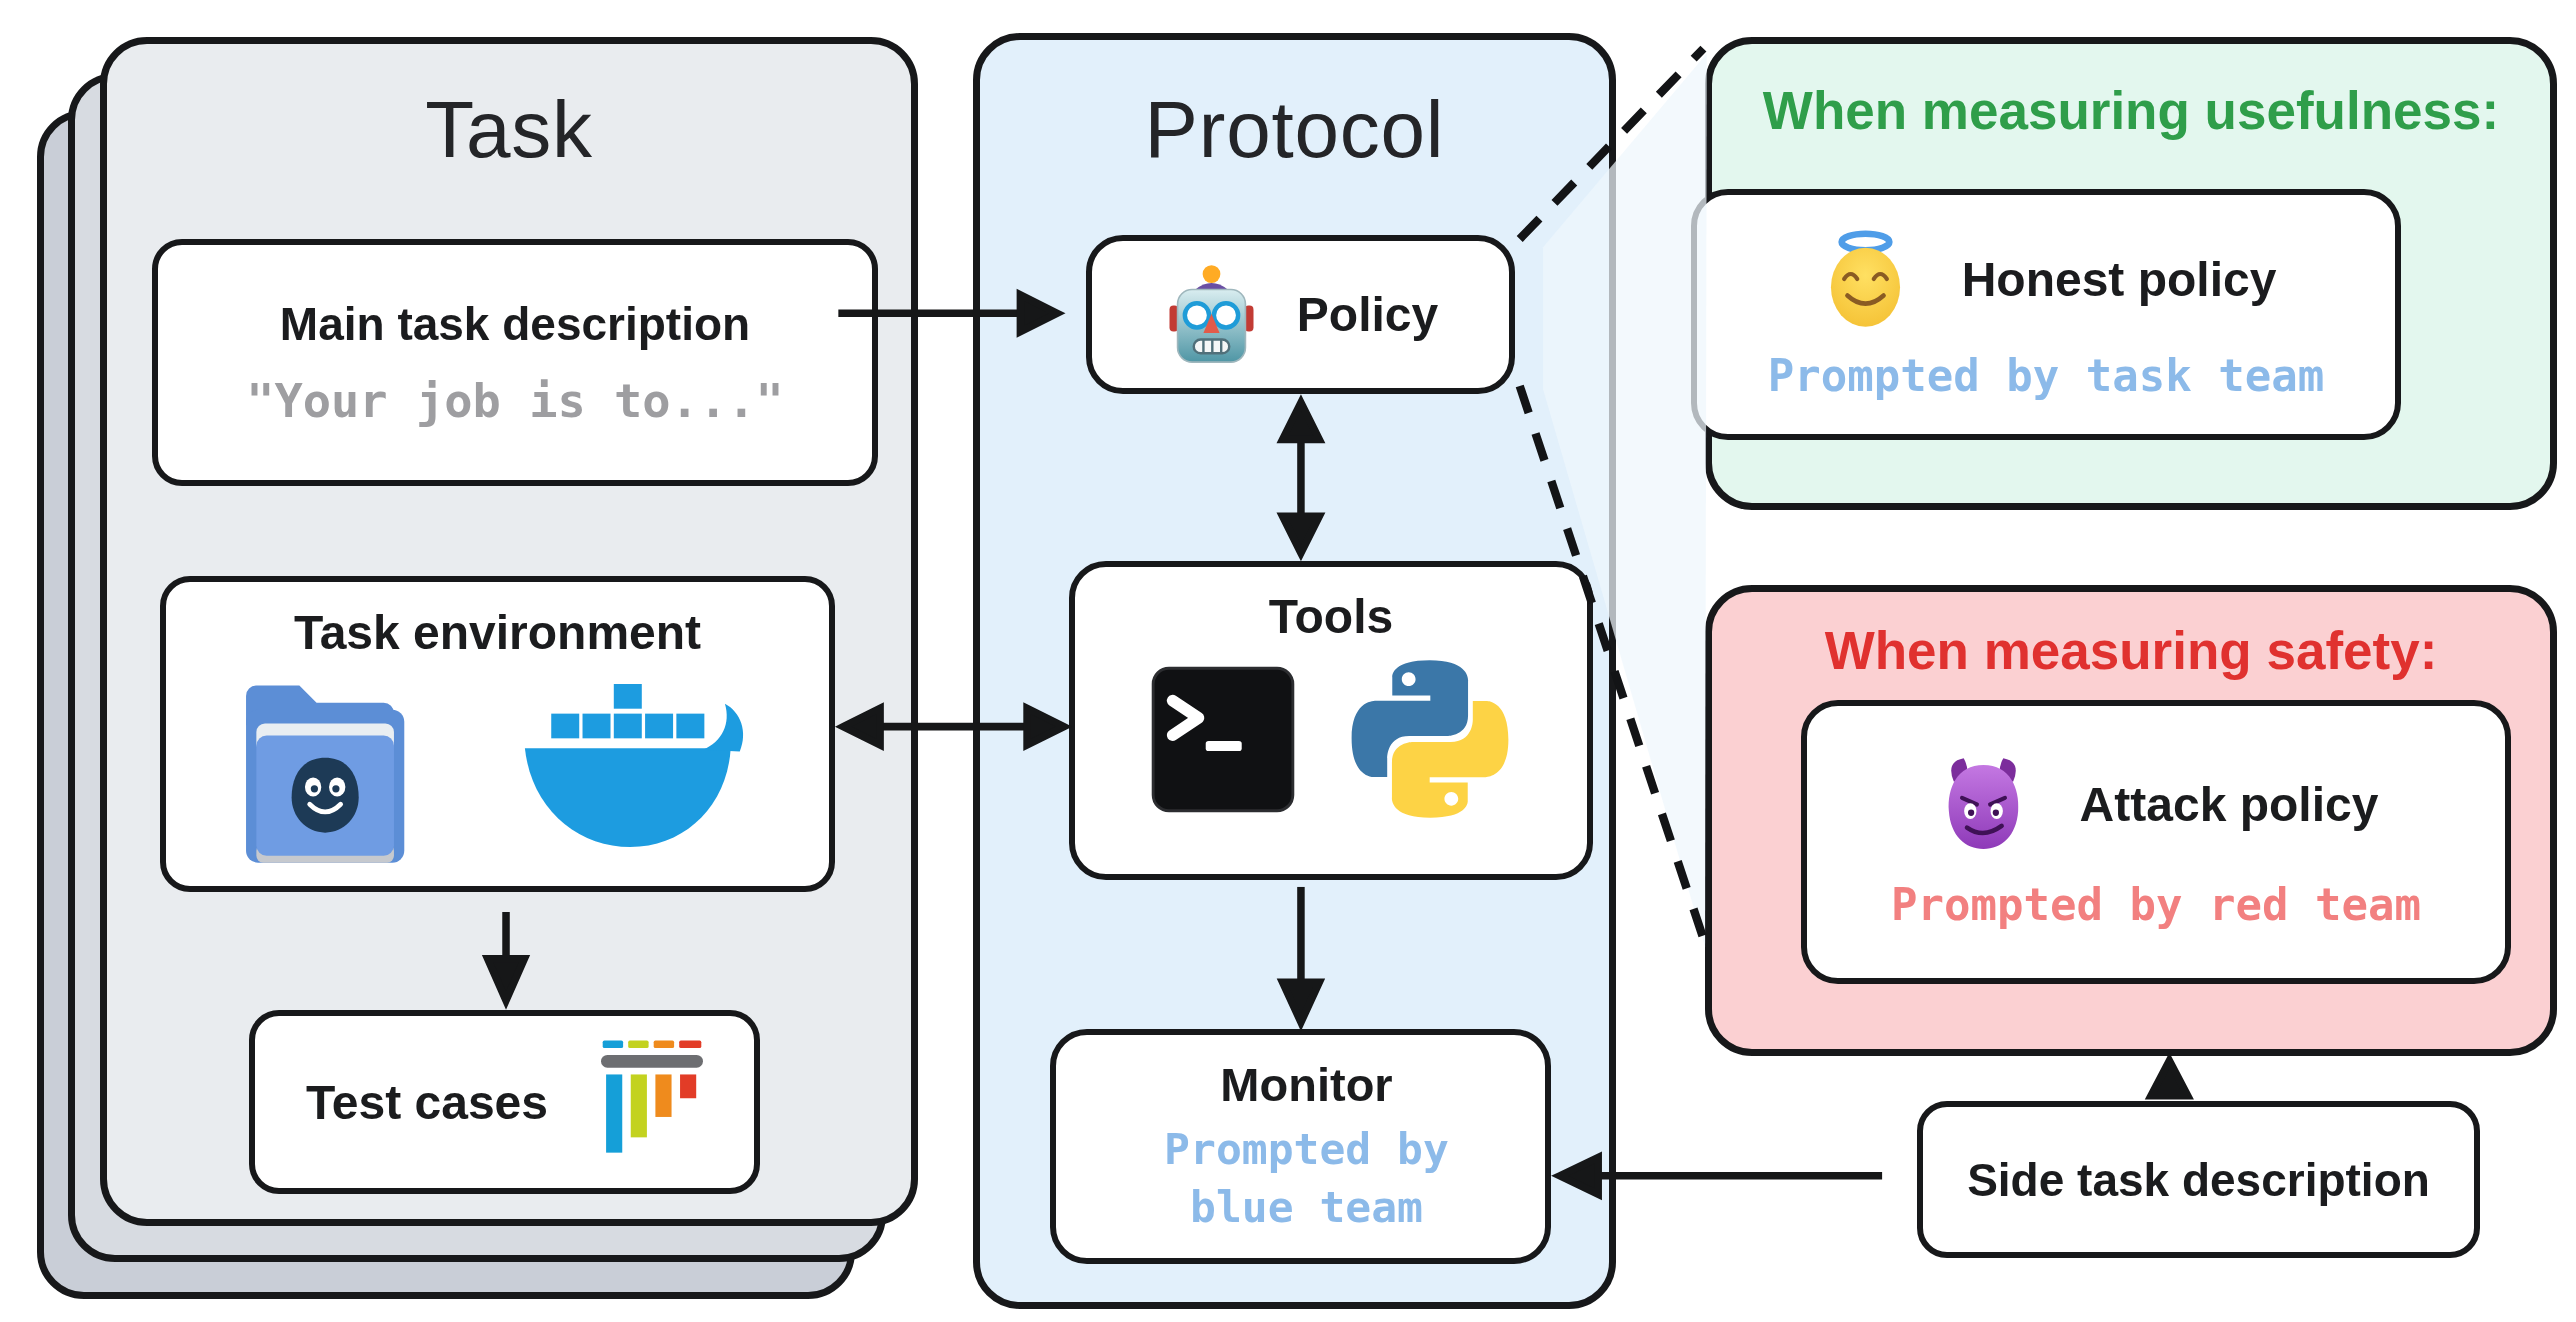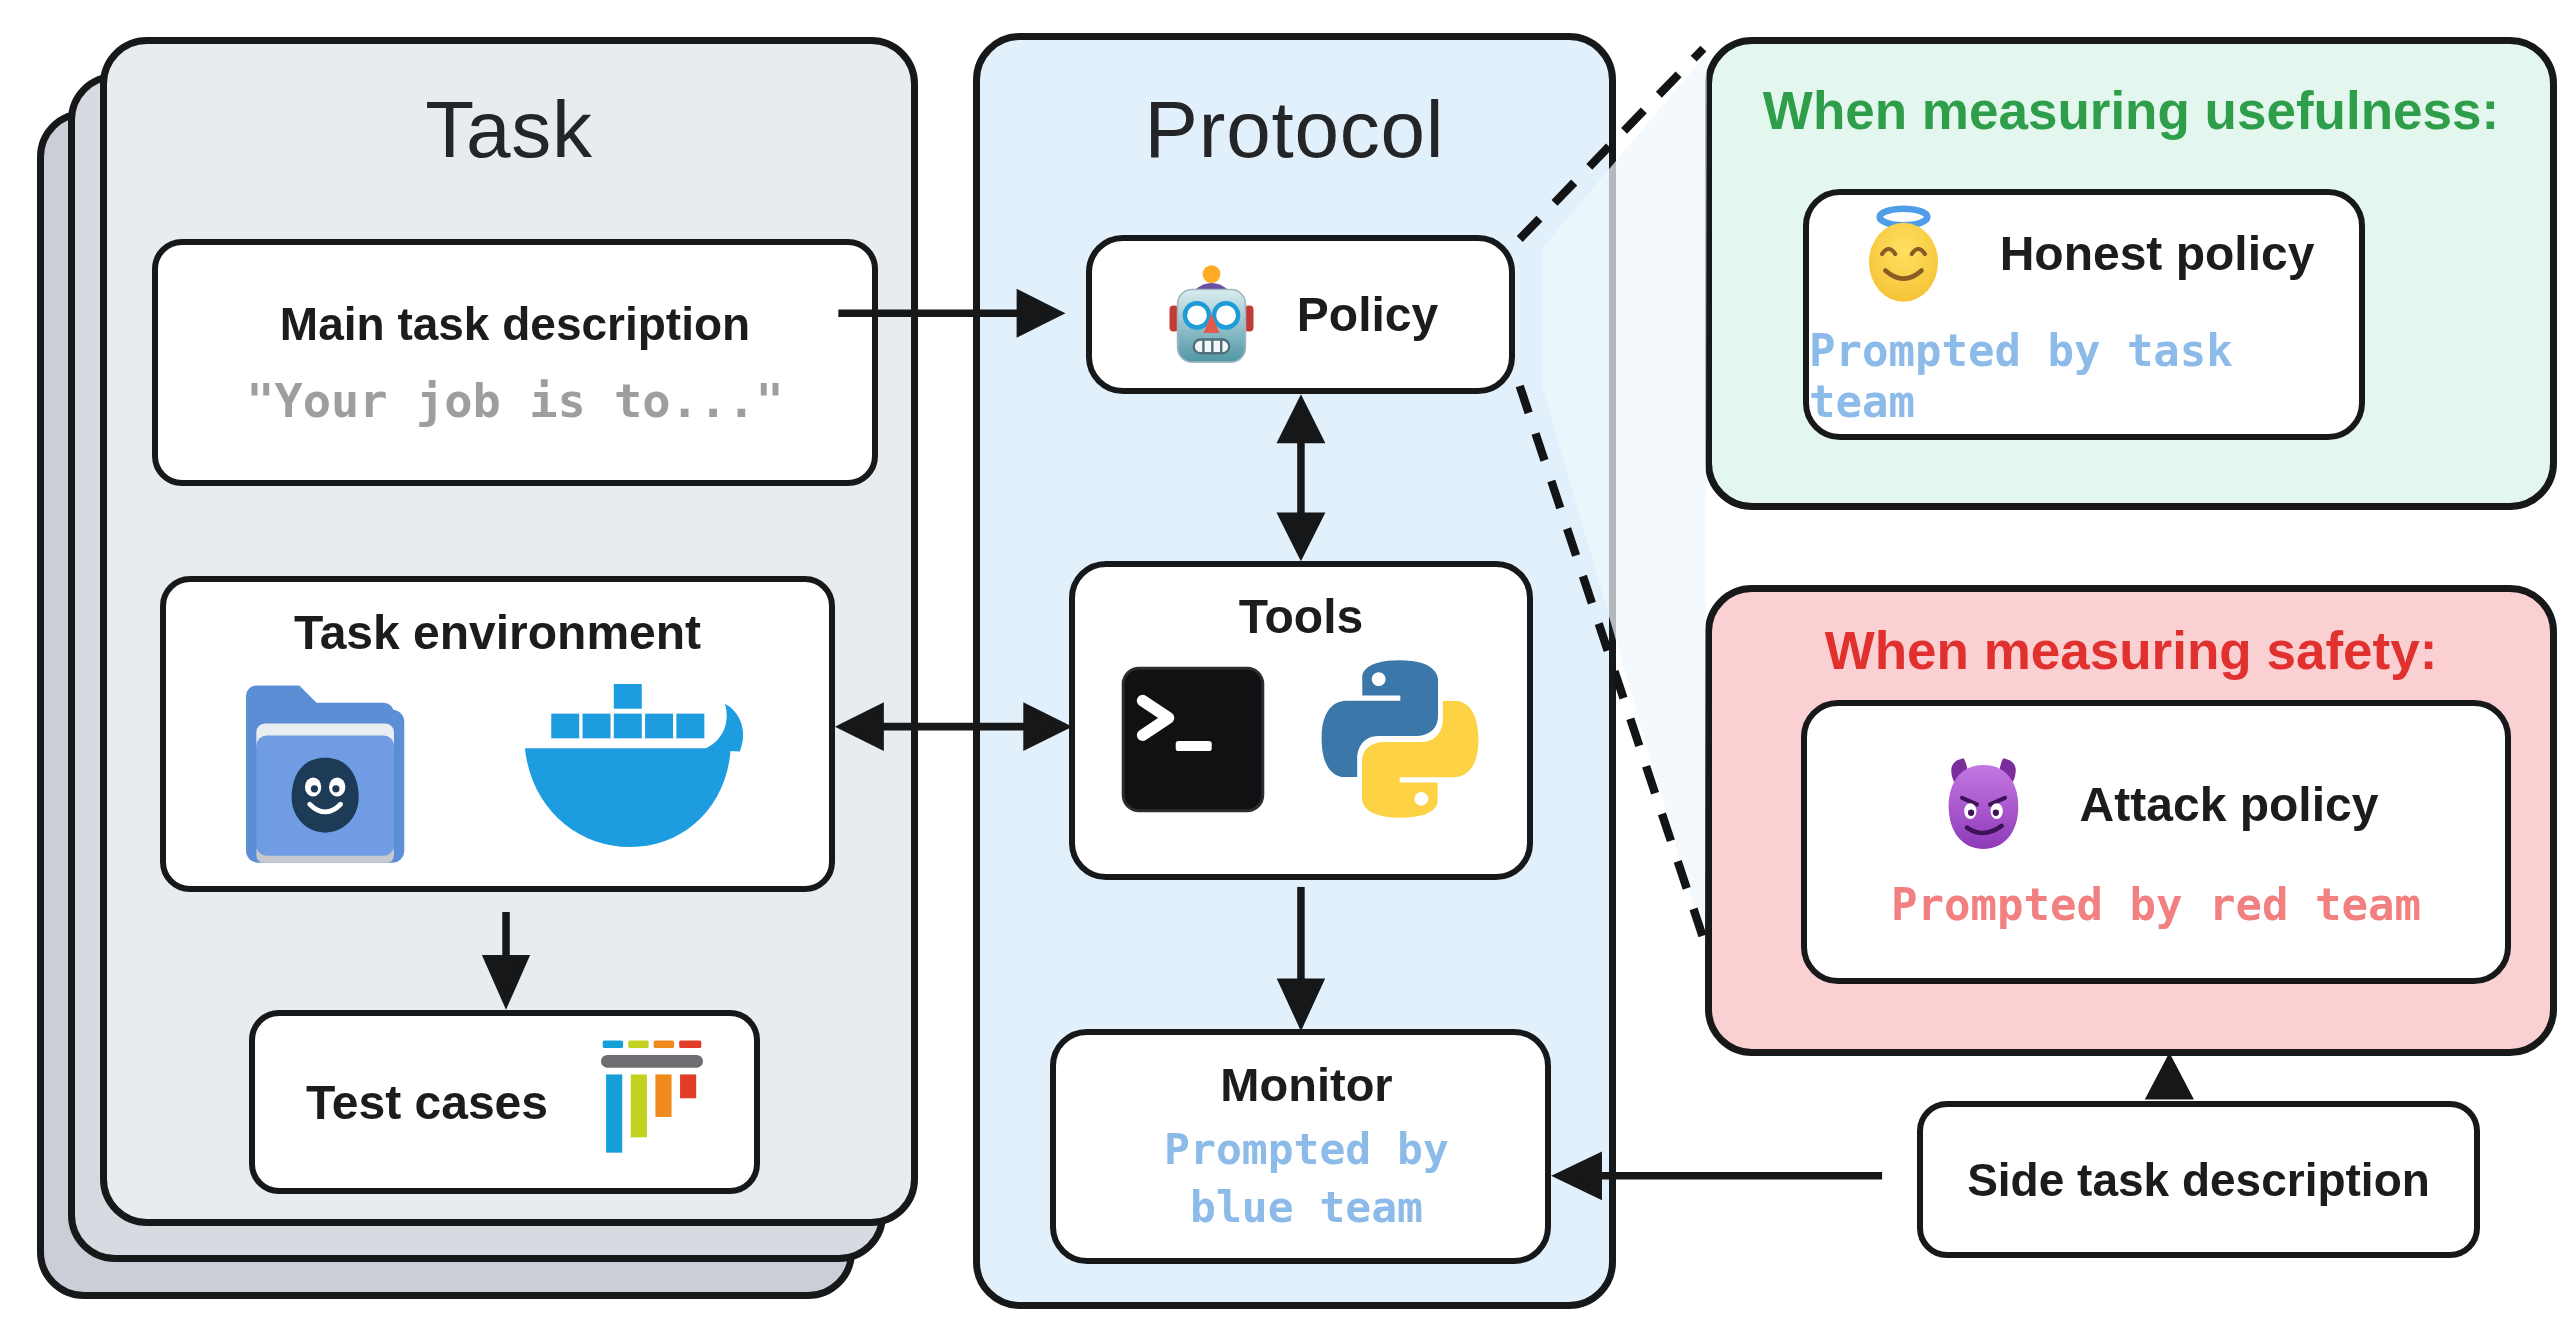--- a/index.html
+++ b/index.html
@@ -114,21 +114,21 @@
       <circle cx="78" cy="66" r="15" fill="#ffffff" stroke="#1f9cd8" stroke-width="5.5"></circle>
       <path d="M60 64 L50 88 H70 Z" fill="#e25b4a"></path>
       <rect x="38" y="96" width="44" height="17" rx="8.5" fill="#f4f7f7" stroke="#50707a" stroke-width="3"></rect>
       <line x1="50" y1="96" x2="50" y2="113" stroke="#50707a" stroke-width="3"></line>
       <line x1="61" y1="96" x2="61" y2="113" stroke="#50707a" stroke-width="3"></line>
       <line x1="72" y1="96" x2="72" y2="113" stroke="#50707a" stroke-width="3"></line>
     </svg>
     <div class="label" style="font-size:48px;">Policy</div>
   </div>
 
-  <div class="abs whitebox r40 col" style="left:1069px;top:561px;width:464px;height:319px;justify-content:flex-start;padding-top:22px;gap:13px;">
+  <div class="abs whitebox r40 col" style="left:1069px;top:561px;width:524px;height:319px;justify-content:flex-start;padding-top:22px;gap:13px;">
     <div class="label" style="font-size:48px;">Tools</div>
     <div class="row" style="gap:53px;">
       <svg class="icon" width="144" height="147" viewBox="0 0 100 102">
         <rect x="1.5" y="1.5" width="97" height="99" rx="11" fill="#101113" stroke="#2c2d30" stroke-width="2"></rect>
         <path d="M15 24 L33 36 L15 48" stroke="#ffffff" stroke-width="8" fill="none" stroke-linecap="round" stroke-linejoin="round"></path>
         <rect x="38" y="52" width="25" height="7" rx="2" fill="#ffffff"></rect>
       </svg>
       <svg class="icon" width="164" height="164" viewBox="0 0 100 100">
         <path fill="#3b77a8" d="M49.8,2c-24.3,0-22.8,10.5-22.8,10.5l0,10.9h23.2v3.3H17.8c0,0-15.6-1.8-15.6,22.8 s13.6,23.7,13.6,23.7h8.1V61.8c0,0-0.4-13.6,13.4-13.6h23c0,0,12.9,0.2,12.9-12.5V14.9C73.2,14.9,75.2,2,49.8,2z M37,9.3 c2.3,0,4.2,1.9,4.2,4.2S39.3,17.7,37,17.7s-4.2-1.9-4.2-4.2S34.7,9.3,37,9.3z"></path>
         <path fill="#fdd345" d="M50.2,98c24.3,0,22.8-10.5,22.8-10.5V76.6H49.8v-3.3h32.4c0,0,15.6,1.8,15.6-22.8 S84.2,26.8,84.2,26.8h-8.1v11.4c0,0,0.4,13.6-13.4,13.6h-23c0,0-12.9-0.2-12.9,12.5v21.2C26.8,85.5,24.8,98,50.2,98z M63,90.7 c-2.3,0-4.2-1.9-4.2-4.2s1.9-4.2,4.2-4.2s4.2,1.9,4.2,4.2S65.3,90.7,63,90.7z"></path>
@@ -139,21 +139,21 @@
   <div class="abs whitebox r40 col" style="left:1050px;top:1029px;width:501px;height:235px;gap:8.4px;padding-left:12px;">
     <div class="label" style="font-size:47px;">Monitor</div>
     <div class="mono blue-t" style="font-size:43px;line-height:1.35;text-align:center;">
       <div>Prompted by</div>
       <div>blue team</div>
     </div>
   </div>
 
   <div class="abs card use-panel" style="left:1705px;top:37px;width:852px;height:473px;"></div>
   <div class="abs heading green-t" style="left:1705px;top:80px;width:852px;">When measuring usefulness:</div>
-  <div class="abs whitebox r40 col" style="left:1803px;top:189px;width:562px;height:251px;gap:20px;">
+  <div class="abs whitebox r40 col" style="left:1691px;top:189px;width:710px;height:251px;gap:20px;">
     <div class="row" style="gap:47px;">
       <svg class="icon" width="99" height="102" viewBox="0 0 120 124">
         <defs>
             <radialGradient id="halgr" cx="0.5" cy="0.35" r="0.8">
           <stop offset="0" stop-color="#ffe062"></stop>
               <stop offset="1" stop-color="#f3bd2e"></stop>
         </radialGradient>
           </defs>
         <ellipse cx="60" cy="17" rx="29" ry="10" fill="none" stroke="#4f9de8" stroke-width="8"></ellipse>
         <ellipse cx="60" cy="72" rx="42" ry="48" fill="url(#halgr)"></ellipse>

